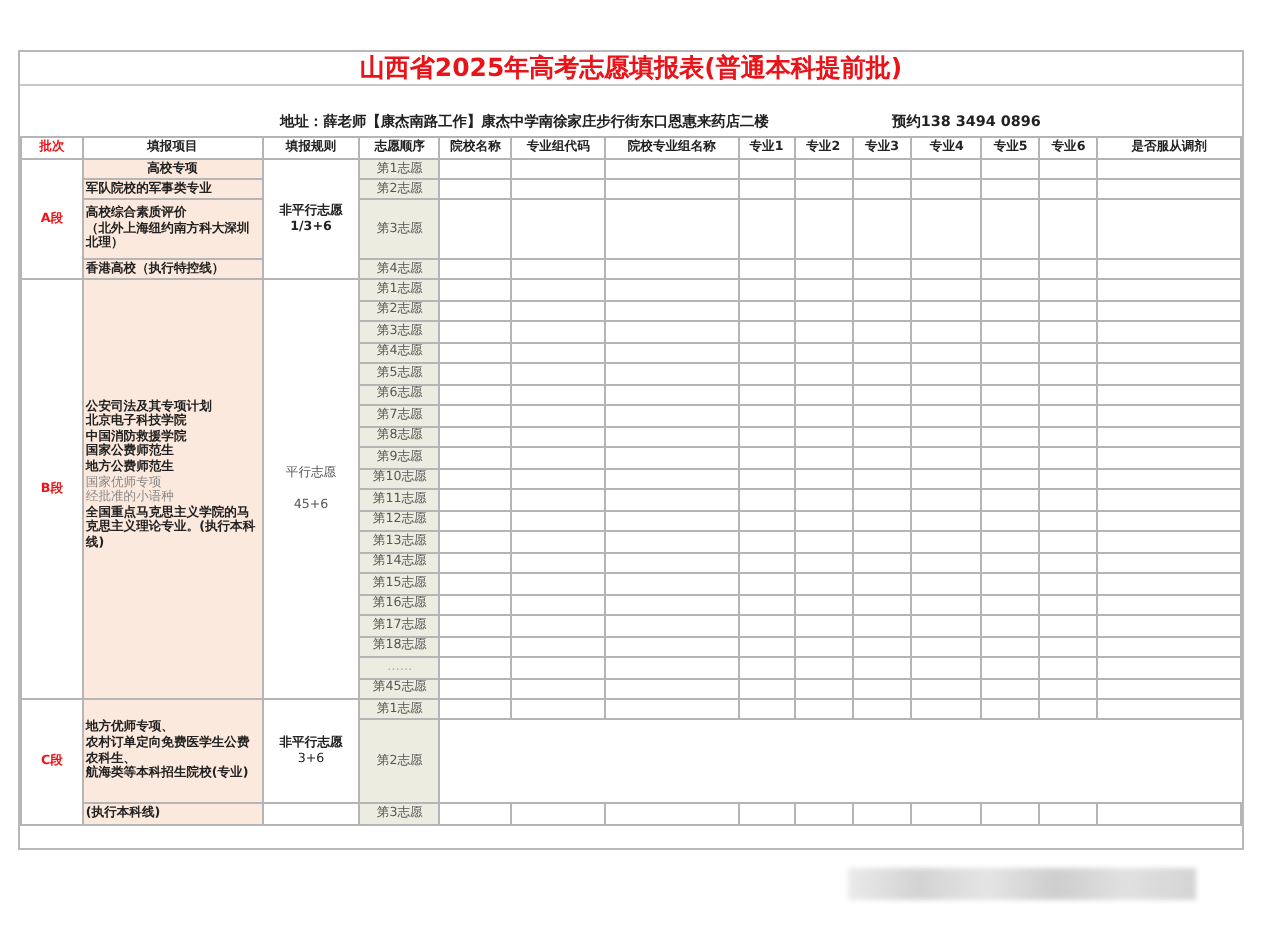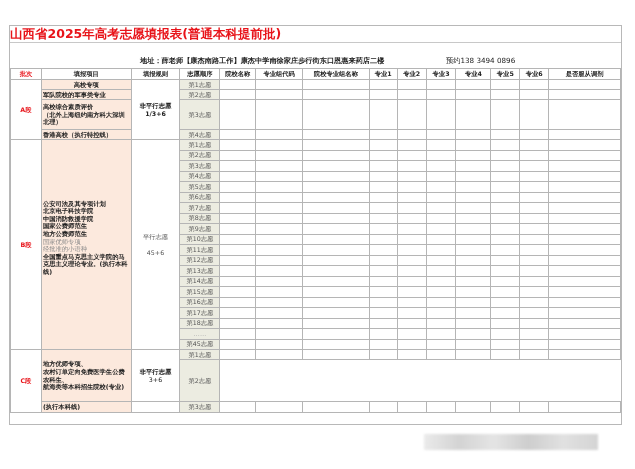--- a/index.html
+++ b/index.html
@@ -1,28 +1,28 @@
 <!DOCTYPE html>
 <html><head>
 <meta charset="utf-8">
 <style>
   html, body { margin:0; padding:0; background:#ffffff; }
   body { width:635px; height:469px; position:relative; overflow:hidden;
          font-family:"DejaVu Sans", "Liberation Sans", sans-serif; color:#222; }
   .sheet { position:absolute; left:9px; top:25px; width:613px; height:400px;
            border:1px solid #b8b8b8; box-sizing:border-box; }
-  .title { position:absolute; left:0; top:0; width:100%; height:16px; 
+  .title { position:absolute; left:0; top:0; width:100%; height:16px; text-align:center;
            color:#e8141a; font-weight:bold; font-size:12.5px; line-height:16px;
            border-bottom:1px solid #c8c8c8; }
   .sub1 { position:absolute; left:0; top:17px; width:100%; height:12px; text-align:center;
           font-size:7.2px; font-weight:bold; line-height:12px; padding-left:140px; box-sizing:border-box; }
   .sub2 { position:absolute; left:12px; top:29px; width:100%; height:12px;
           font-size:7.2px; font-weight:bold; line-height:12px; }
   .sub2 .addr { position:absolute; left:118px; }
-  .sub2 .phone { position:absolute; left:424px; font-weight:normal; }
+  .sub2 .phone { position:absolute; left:424px; font-weight:bold; }
   table.grid { position:absolute; left:0; top:42px; border-collapse:collapse; table-layout:fixed; }
   table.grid td { border:1px solid #b5b5b5; padding:0 1px; font-size:6.3px; line-height:7.6px;
                   overflow:hidden; vertical-align:middle; }
   .hdr td { height:10px; text-align:center; font-weight:bold; font-size:7px; }
   .hdr td.batch-h { color:#e8141a; }
   td.batch { text-align:center; color:#e8141a; font-weight:bold; font-size:7px; }
   td.item { background:#fce9dd; font-weight:bold; }
   td.item.center { text-align:center; }
   td.rule { text-align:center; font-weight:bold; }
   td.rule.light { font-weight:normal; color:#555; }

